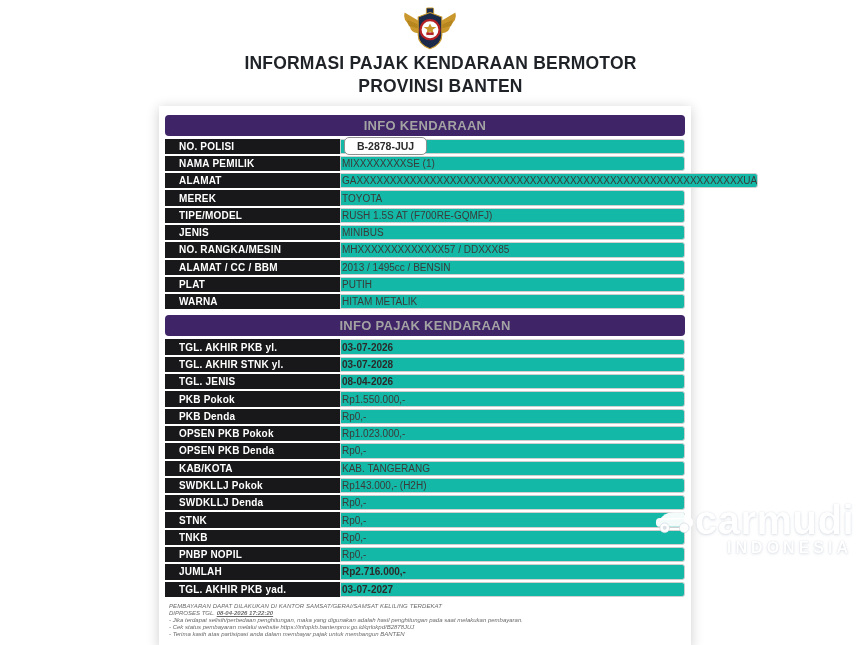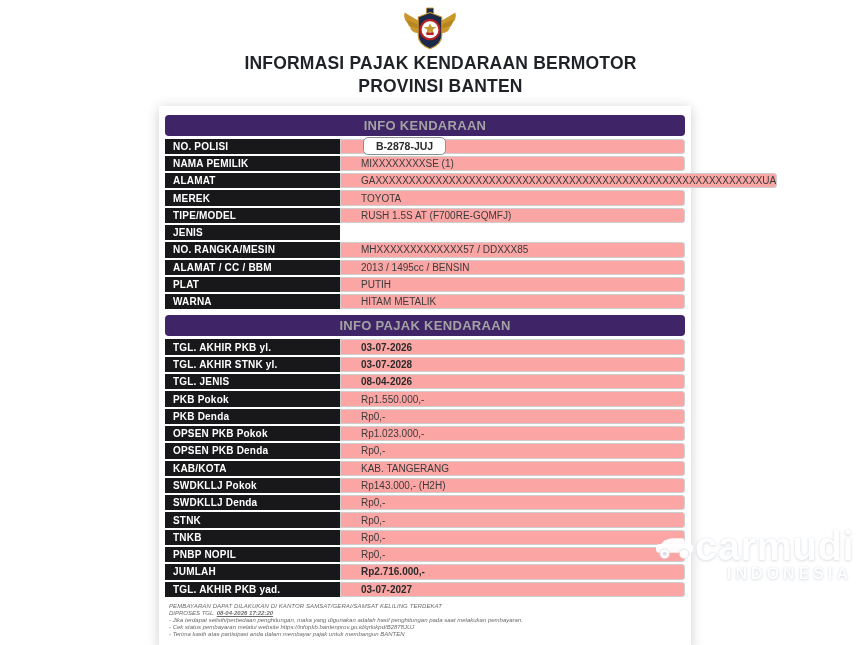--- a/index.html
+++ b/index.html
@@ -13,34 +13,34 @@
   .card { width: 532px; margin: 8px auto 0 auto; margin-left: 159px; background: #fff;
     box-shadow: 0 2px 12px rgba(0,0,0,0.20); padding: 9px 6px 10px 6px; position: relative; }
 
   .section-bar { height: 21px; line-height: 21px; border-radius: 4px; text-align: center;
     color: #a3a3a3; font-weight: bold; font-size: 13px; margin-bottom: 3px; letter-spacing: 0.3px; }
 
   .rows { margin-bottom: 6px; }
   .row { display: flex; margin-bottom: 2px; height: 15.3px; }
   .cell { display: flex; align-items: center; }
   .cell.label { width: 175px; flex: 0 0 175px; background: #18181a; color: #fff;
-    font-weight: bold; font-size: 10px; padding-left: 8px; letter-spacing: 0.2px; }
-  .cell.value { flex: 1; background: #fca5a5; border: 1px solid #cfcfcf; border-radius: 0 3px 3px 0;
-    color: #3a3a3a; font-size: 10px; padding-left: 20px; overflow: visible; white-space: nowrap; }
+    font-weight: bold; font-size: 10px; padding-left: 14px; letter-spacing: 0.2px; }
+  .cell.value { flex: 1; background: #14b8a6; border: 1px solid #cfcfcf; border-radius: 0 3px 3px 0;
+    color: #3a3a3a; font-size: 10px; padding-left: 1px; overflow: visible; white-space: nowrap; }
   .cell.value.bold { font-weight: bold; color: #2b2b2b; }
 
   .plate-box { display: inline-block; border: 1px solid #8f8f8f; border-radius: 5px;
     background: #fff; font-weight: bold; font-size: 10.5px; color: #2b2b2b;
     padding: 2px 12px; margin-left: 2px; position: relative; z-index: 2; }
 
   .footnote { margin: 5px 0 0 4px; color: #6a6a6a; font-size: 6px; line-height: 1.18; font-style: italic; }
   .footnote .ln1 { letter-spacing: 0.1px; }
   .footnote .dt { font-weight: bold; text-decoration: underline; }
 
-  .watermark { position: absolute; right: 6px; top: 524px; width: 200px; text-align: right;
+  .watermark { position: absolute; right: 6px; top: 498px; width: 200px; text-align: right;
     pointer-events: none; z-index: 5; color: #ffffff;
     text-shadow: 0 0 1px rgba(178,188,200,0.55), 0 1px 3px rgba(170,180,195,0.40); }
   .watermark .brand-row { display: flex; align-items: center; justify-content: flex-end; }
   .watermark .brand { font-size: 40px; font-weight: bold; letter-spacing: 0.5px; }
   .watermark .sub { font-size: 16px; font-weight: bold; letter-spacing: 4px; margin-top: -4px; margin-right: 2px; }
 </style>
 </head>
 <body>
 
 <div class="page-header">
@@ -89,20 +89,21 @@
       <div class="row">
         <div class="cell label">MEREK</div>
         <div class="cell value">TOYOTA</div>
       </div>
       <div class="row">
         <div class="cell label">TIPE/MODEL</div>
         <div class="cell value">RUSH 1.5S AT (F700RE-GQMFJ)</div>
       </div>
       <div class="row">
         <div class="cell label">JENIS</div>
+        <div class="cell value">MINIBUS</div>
       </div>
       <div class="row">
         <div class="cell label">NO. RANGKA/MESIN</div>
         <div class="cell value">MHXXXXXXXXXXXXX57 / DDXXX85</div>
       </div>
       <div class="row">
         <div class="cell label">ALAMAT / CC / BBM</div>
         <div class="cell value">2013 / 1495cc / BENSIN</div>
       </div>
       <div class="row">

